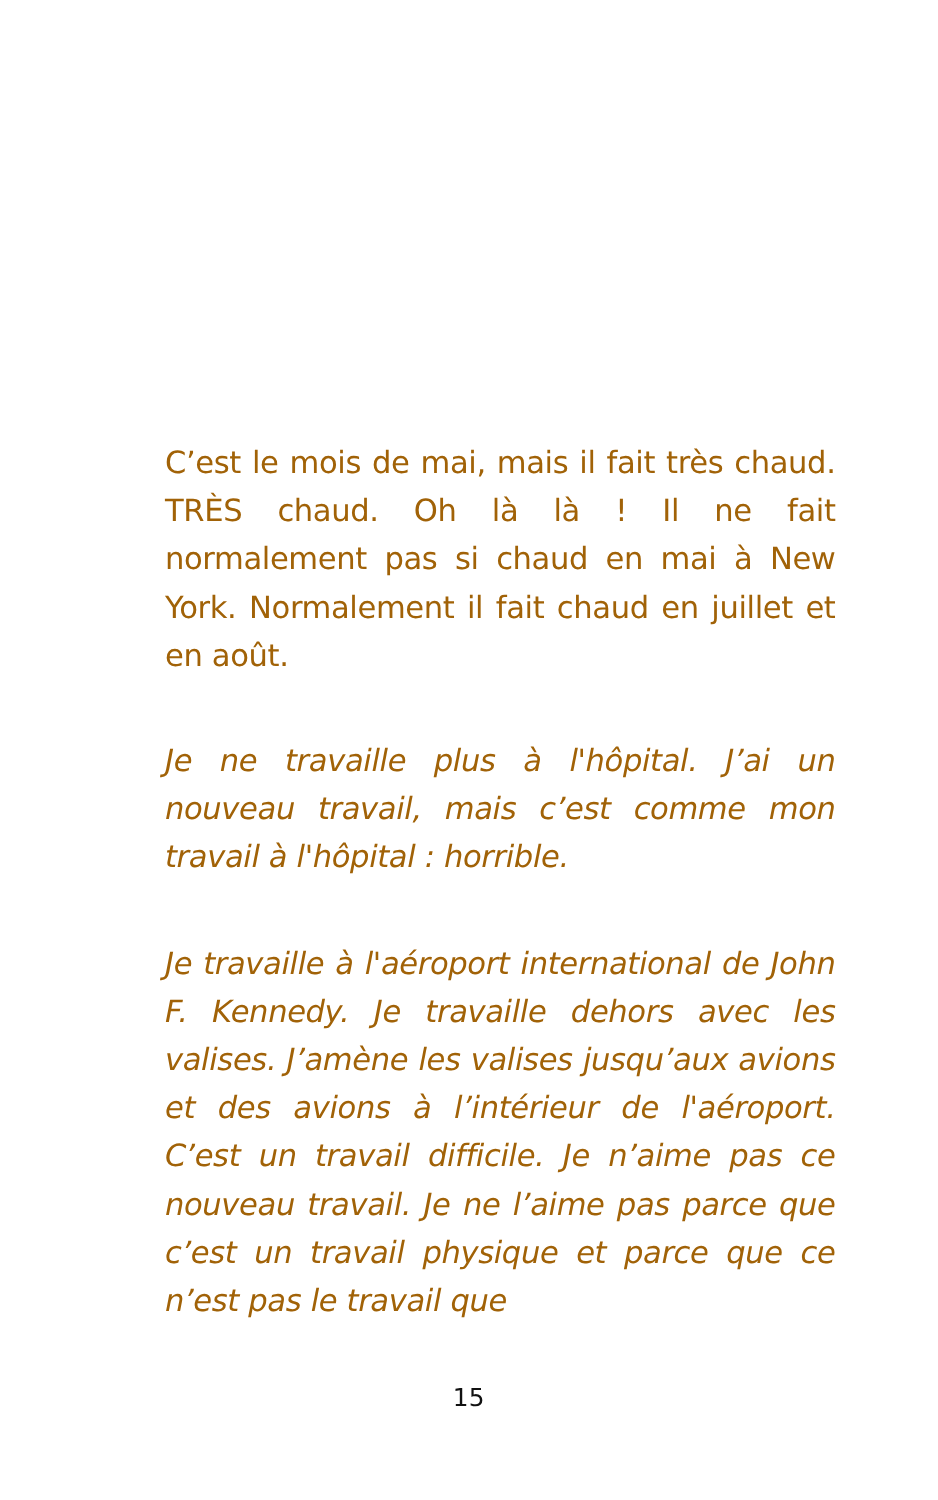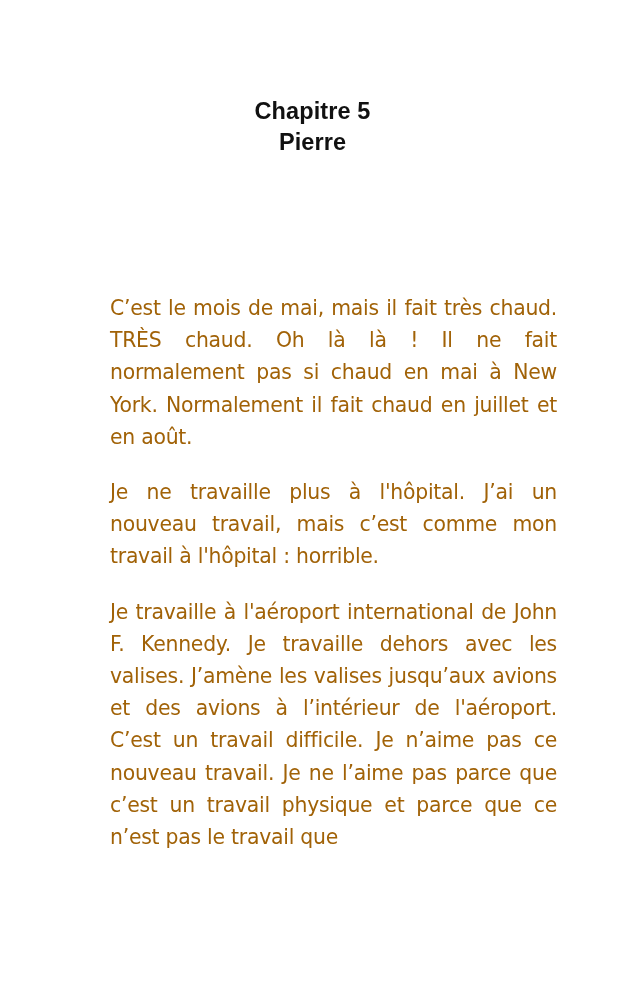--- a/index.html
+++ b/index.html
@@ -58,21 +58,22 @@
     color: #a16207;
     margin: 0;
     text-align: justify;
     text-justify: inter-word;
     -moz-text-align-last: left;
     text-align-last: left;
     letter-spacing: -0.25px;
     word-spacing: 0px;
   }
   .para + .para {
-    margin-top: 23px;
+    margin-top: 38px;
+    font-style: italic;
   }
 
   
   .folio {
     position: absolute;
     left: 0;
     top: 921px;
     width: 625px;
     text-align: center;
     font-family: "DejaVu Sans", sans-serif;
@@ -80,25 +81,22 @@
     line-height: 22px;
     color: #111111;
     letter-spacing: 0.2px;
   }
 </style>
 </head>
 <body>
 
 <div class="page">
 
-  <div class="chapter-heading">
-    <span class="line">Chapitre 5</span>
-    <span class="line">Pierre</span>
-  </div>
 
   <div class="body-block">
     <p class="para">C’est le mois de mai, mais il fait très chaud. TRÈS chaud. Oh là là ! Il ne fait normalement pas si chaud en mai à New York. Normalement il fait chaud en juillet et en août.</p>
     <p class="para">Je ne travaille plus à l'hôpital. J’ai un nouveau travail, mais c’est comme mon travail à l'hôpital : horrible.</p>
     <p class="para">Je travaille à l'aéroport international de John F. Kennedy. Je travaille dehors avec les valises. J’amène les valises jusqu’aux avions et des avions à l’intérieur de l'aéroport. C’est un travail difficile. Je n’aime pas ce nouveau travail. Je ne l’aime pas parce que c’est un travail physique et parce que ce n’est pas le travail que</p>
   </div>
 
+  <div class="folio">15</div>
 
 </div>
 
 </body></html>

